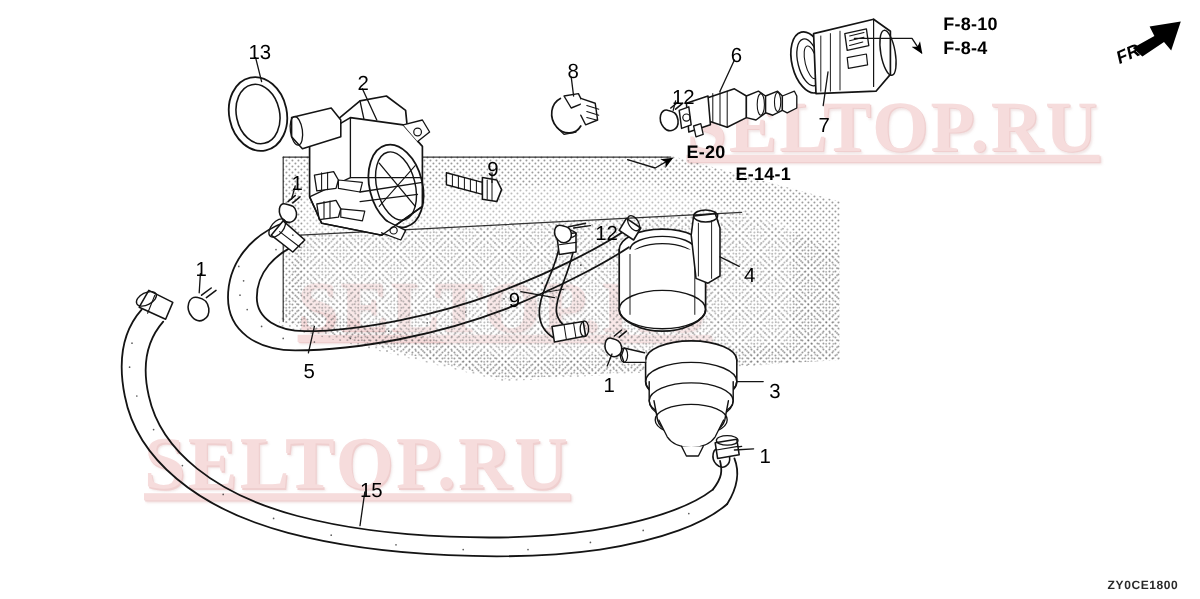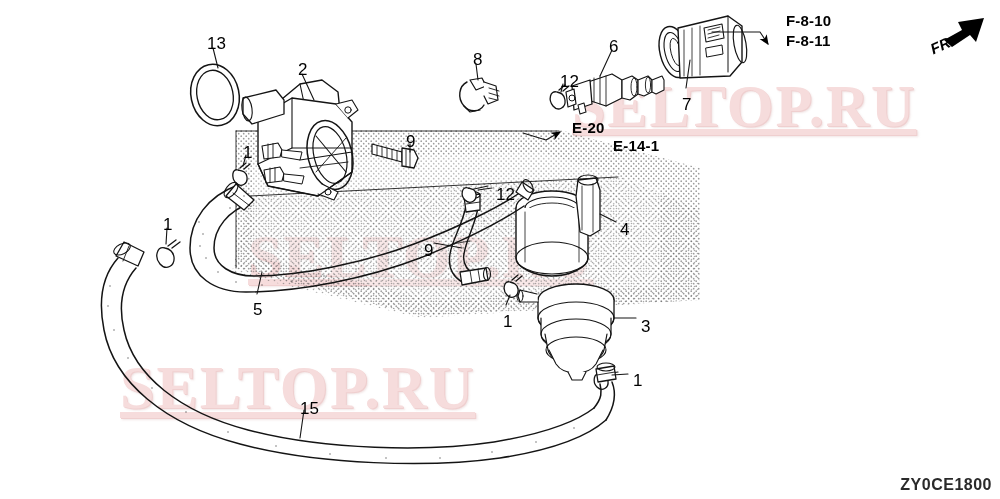--- a/index.html
+++ b/index.html
@@ -42,22 +42,22 @@
   .ref{font-size:15px;font-weight:700;letter-spacing:.2px;}
   .fr{
     position:absolute;
     font-size:15px;font-weight:700;
     font-style:italic;
     transform:rotate(-24deg);
     color:#000;
   }
   .code{
     position:absolute;
-    right:8px;bottom:5px;
-    font-size:16px;
+    right:18px;bottom:5px;
+    font-size:10px;
     font-weight:700;
     color:#2a2a2a;
     letter-spacing:.5px;
     margin-left:43px;
   }
 </style>
 </head>
 <body>
 
 <div id="stage">
@@ -352,21 +352,21 @@
         <path d="M523,133 L546,140 L560,132" marker-end="url(#arrH)"></path>
       </g>
 
       <g stroke="none" fill="#000">
         <path d="M944,40 L962,30 L958,22 L984,18 L976,42 L970,35 L952,47 Z"></path>
       </g>
     </g>
   </svg>
 
   <div class="lbl ref" style="left:786px;top:12px;">F-8-10</div>
-  <div class="lbl ref" style="left:786px;top:32px;">F-8-11</div>
+  <div class="lbl ref" style="left:786px;top:32px;">F-8-4</div>
   <div class="lbl ref" style="left:572px;top:119px;">E-20</div>
   <div class="lbl ref" style="left:565px;top:137px;margin-left:48px;">E-14-1</div>
 
   <div class="lbl num" style="left:207px;top:34px;">13</div>
   <div class="lbl num" style="left:298px;top:60px;">2</div>
   <div class="lbl num" style="left:473px;top:50px;">8</div>
   <div class="lbl num" style="left:609px;top:37px;">6</div>
   <div class="lbl num" style="left:560px;top:72px;">12</div>
   <div class="lbl num" style="left:682px;top:95px;">7</div>
   <div class="lbl num" style="left:243px;top:143px;">1</div>

